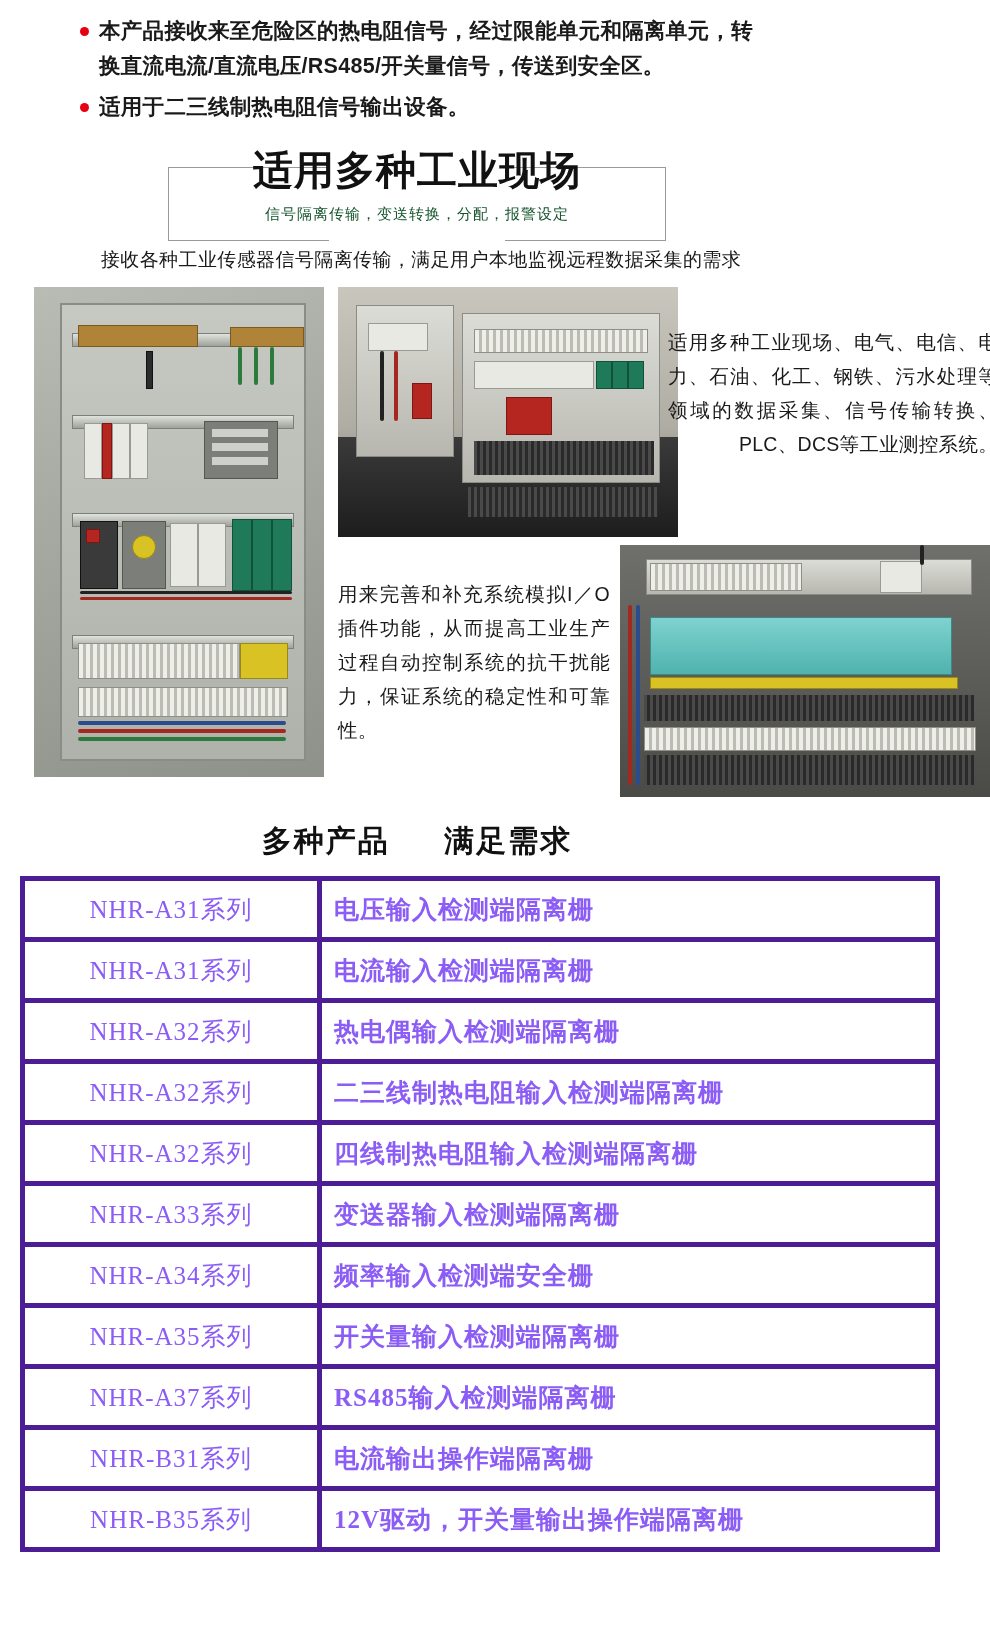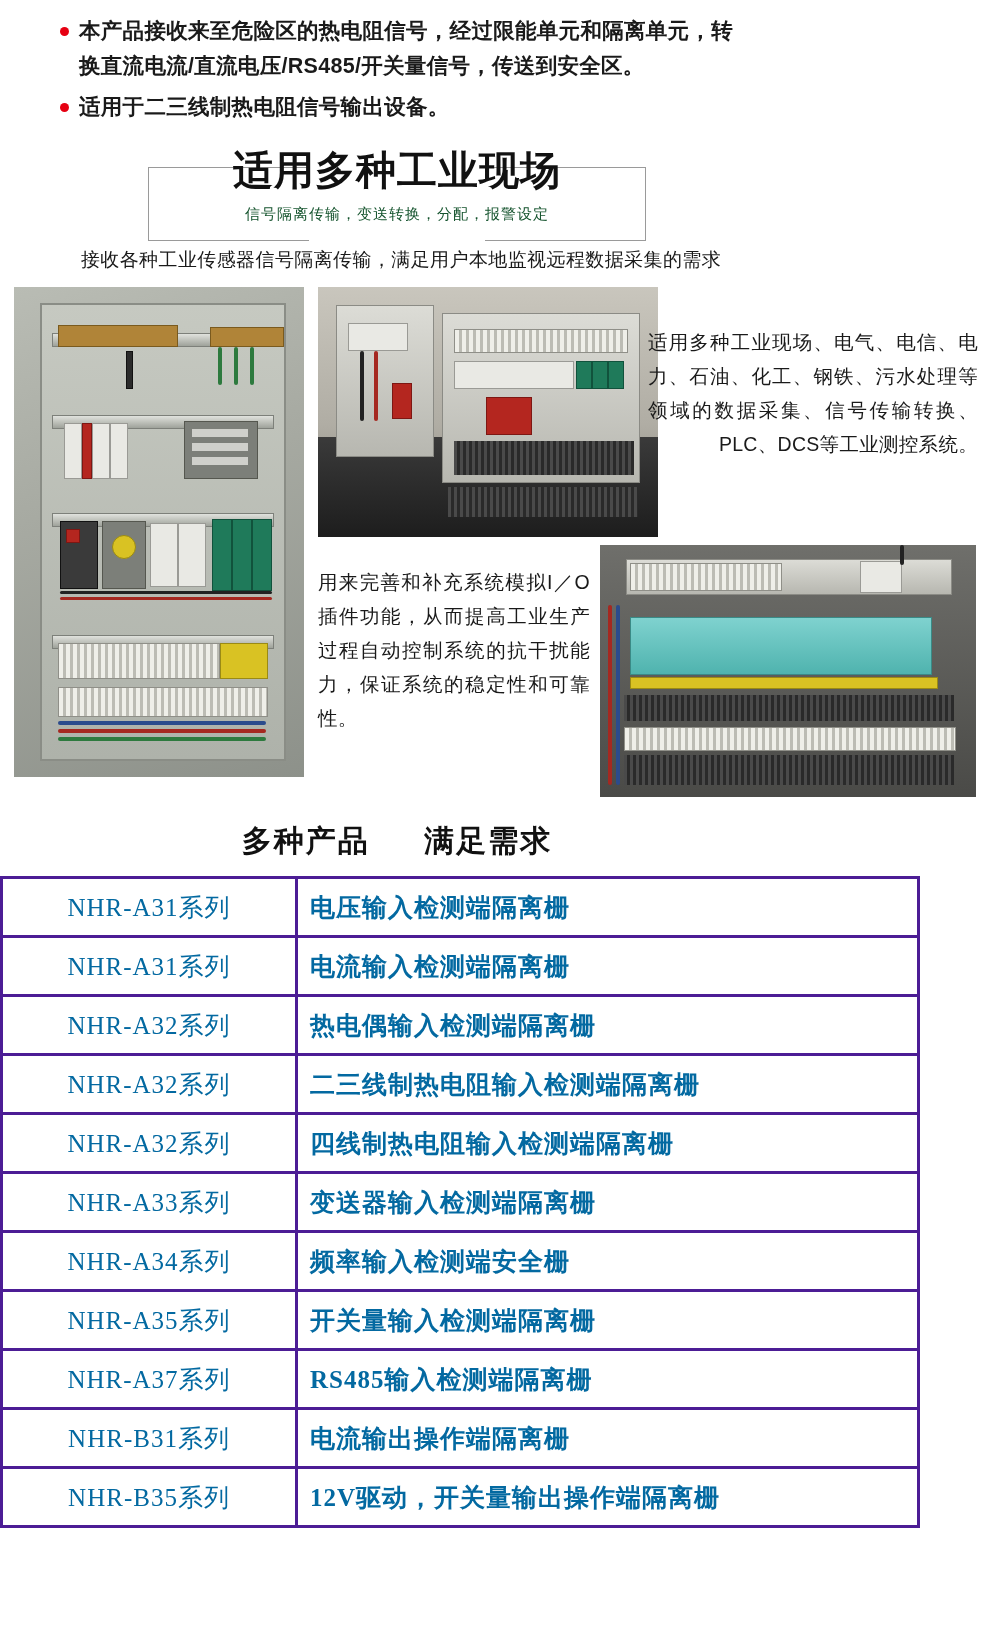--- a/index.html
+++ b/index.html
@@ -11,20 +11,21 @@
     width: 990px;
     min-height: 1635px;
     font-family: "Liberation Sans", sans-serif;
     color: #231f20;
     position: relative;
     overflow: hidden;
   }
   .page {
     width: 794px;
     position: relative;
+    padding-left: 20px;
   }
 
   
   .bullets {
     padding: 14px 54px 0 60px;
   }
   .bullet-row {
     display: flex;
     align-items: flex-start;
     margin-bottom: 6px;
@@ -132,21 +133,21 @@
   }
   .text-right {
     left: 648px;
     top: 38px;
     width: 330px;
     text-align: justify;
     text-align-last: right;
   }
   .text-mid {
     left: 318px;
-    top: 278px;
+    top: 290px;
     width: 272px;
     text-align: justify;
     text-align-last: left;
   }
 
   
   .cabinet {
     position: absolute;
     inset: 0;
     background: linear-gradient(160deg,#b9bcb4 0%, #a7aaa2 40%, #8d918a 100%);
@@ -226,25 +227,25 @@
   .products-heading .gap { display:inline-block; width: 34px; }
 
   
   table.products {
     border-collapse: collapse;
     width: 920px;
     margin: 0 auto;
     table-layout: fixed;
   }
   table.products td {
-    border: 3px solid #4c1d95;
+    border: 5px solid #4c1d95;
     height: 56px;
     font-family: "Liberation Serif", serif;
     font-size: 25px;
-    color: #0369a1;
+    color: #8b5cf6;
     padding: 0 12px;
     letter-spacing: 1px;
   }
   td.col-model {
     width: 268px;
     text-align: center;
     font-size: 24px;
   }
   td.col-desc {
     text-align: left;

